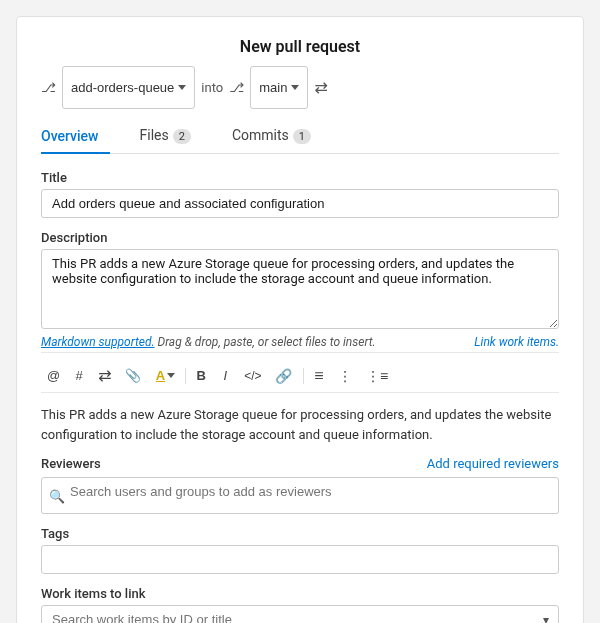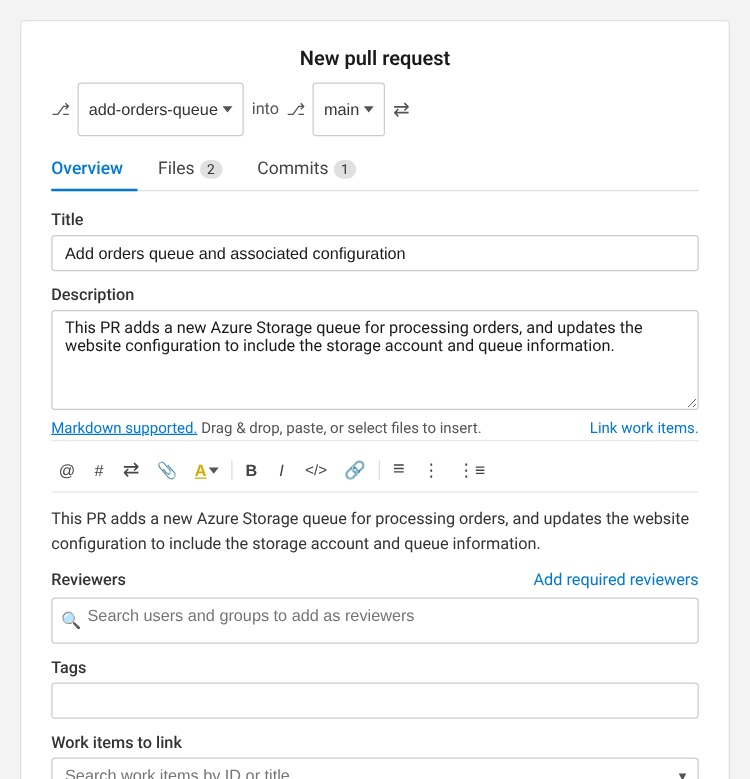--- a/index.html
+++ b/index.html
@@ -62,21 +62,21 @@
       justify-content: center;
       font-size: 16px;
       color: #555;
       cursor: pointer;
     }
     .tabs-row {
       display: flex;
       align-items: center;
       border-bottom: 1px solid #e0e0e0;
       margin-bottom: 16px;
-      gap: 0;
+      gap: 13px;
     }
     .tab {
       padding: 6px 12px 8px 0;
       margin-right: 16px;
       font-size: 14px;
       color: #444;
       cursor: pointer;
       border-bottom: 2px solid transparent;
       margin-bottom: -1px;
     }
@@ -125,20 +125,21 @@
     }
     .markdown-bar {
       display: flex;
       align-items: center;
       justify-content: space-between;
       padding: 3px 0;
       font-size: 12px;
       color: #555;
       border-bottom: 1px solid #e8e8e8;
       margin-bottom: 6px;
+      font-style: italic;
     }
     .markdown-link {
       color: #0078d4;
       text-decoration: underline;
       cursor: pointer;
     }
     .link-work-items {
       color: #0078d4;
       cursor: pointer;
       font-size: 12px;

